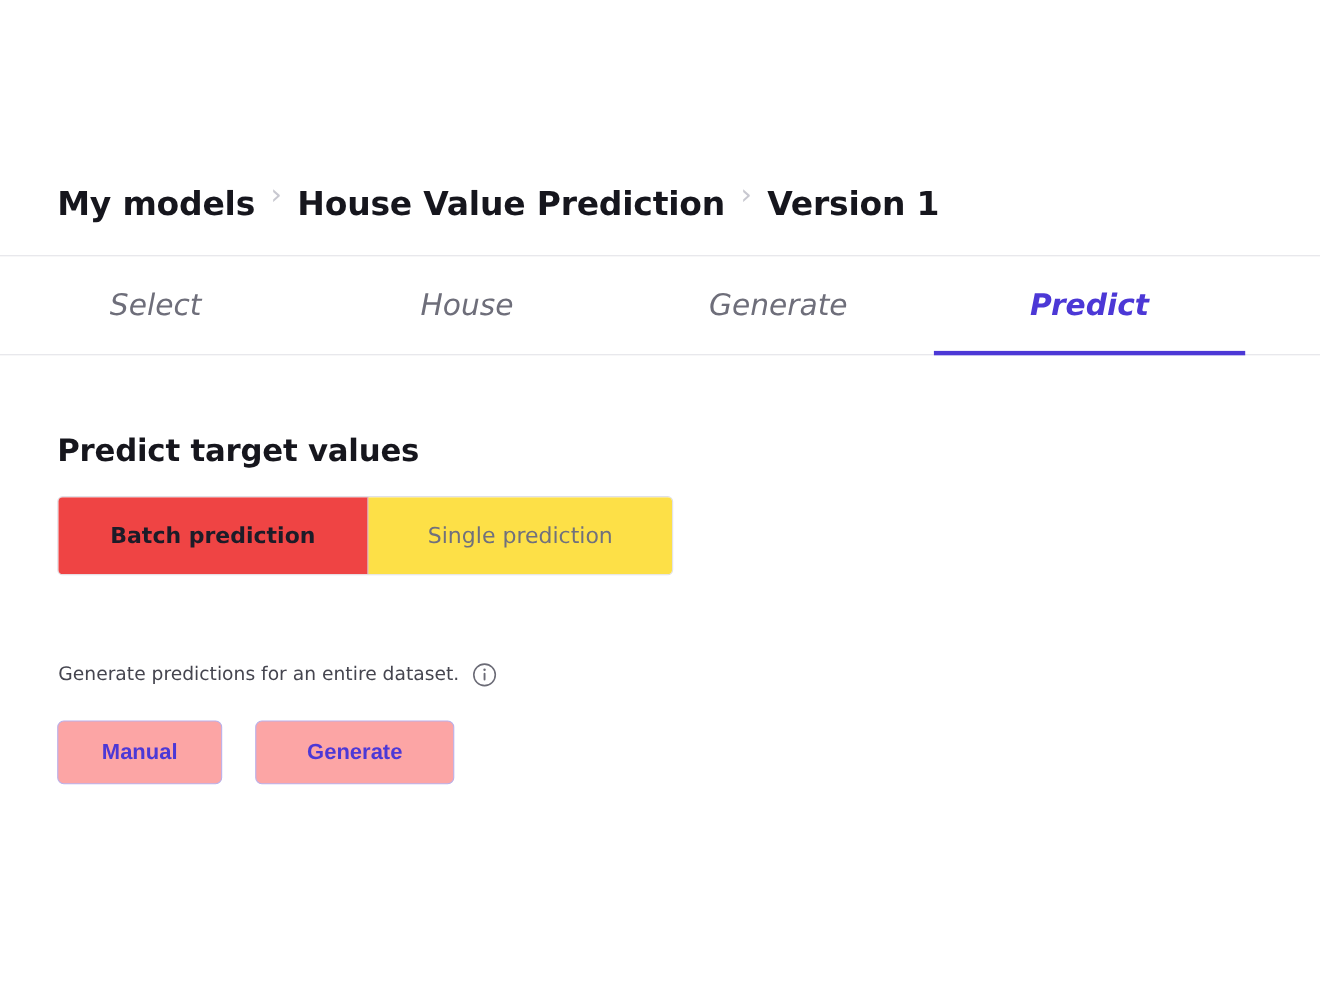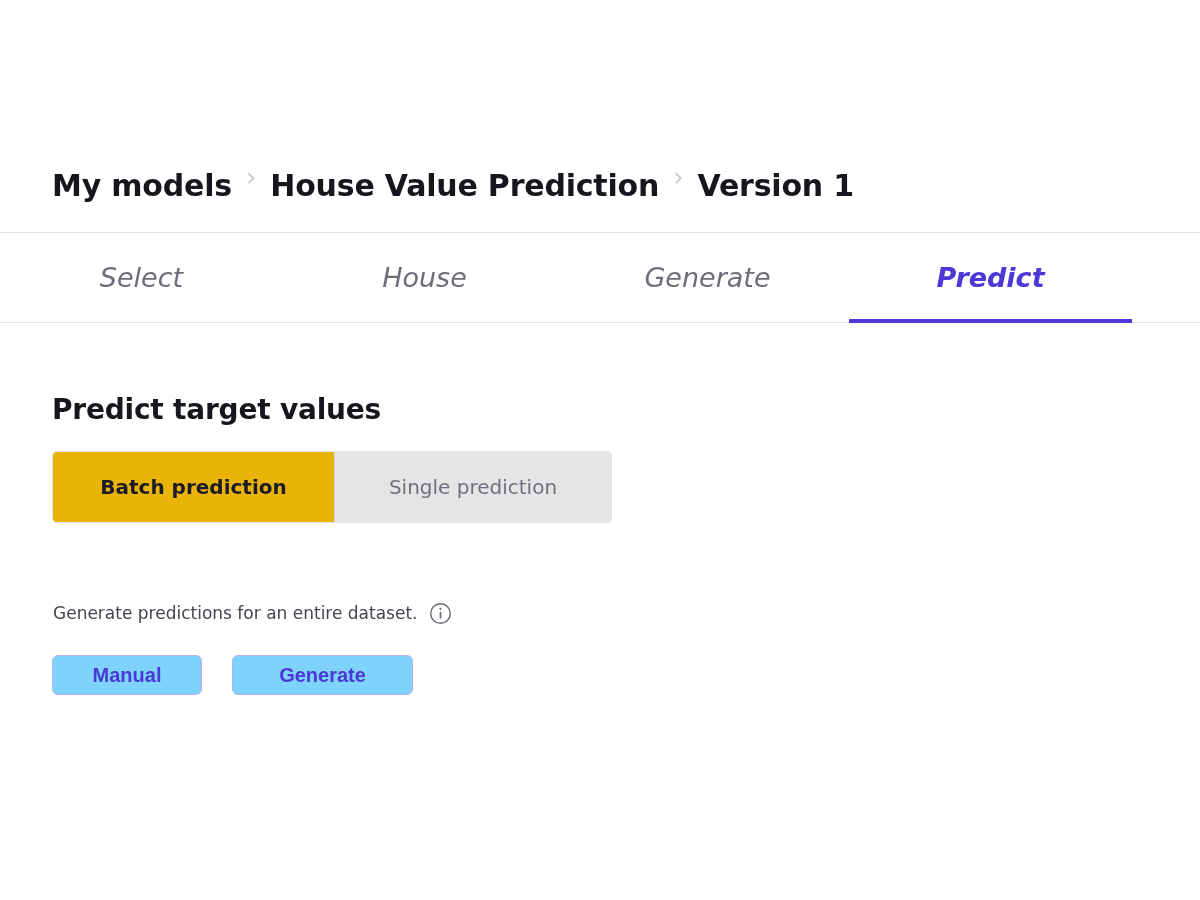--- a/index.html
+++ b/index.html
@@ -112,26 +112,26 @@
     background: #ffffff;
   }
   .segment {
     display: flex;
     align-items: center;
     justify-content: center;
     font-size: 20px;
     box-sizing: border-box;
     cursor: pointer;
     height: 100%;
-    background: #e5e5e5;
+    background: #fde047;
     color: #70707d;
   }
   .segment.seg-batch {
     width: 282px;
-    background: #eab308;
+    background: #ef4444;
     color: #1c1c28;
     font-weight: 700;
     border-right: 1px solid #d6d5e4;
   }
   .segment.seg-single {
     width: 276px;
   }
 
   
   .desc-row {
@@ -157,26 +157,26 @@
 
   
   .actions {
     position: absolute;
     left: 52px;
     top: 655px;
     display: flex;
     gap: 30px;
   }
   .btn-outline {
-    height: 40px;
+    height: 58px;
     box-sizing: border-box;
     display: flex;
     align-items: center;
     justify-content: center;
-    background: #7dd3fc;
+    background: #fca5a5;
     border: 1px solid #b9b0ea;
     border-radius: 6px;
     color: #4c38d6;
     font-size: 20px;
     font-weight: 700;
     cursor: pointer;
   }
   .btn-manual { width: 150px; }
   .btn-automatic { width: 181px; }
 </style>

